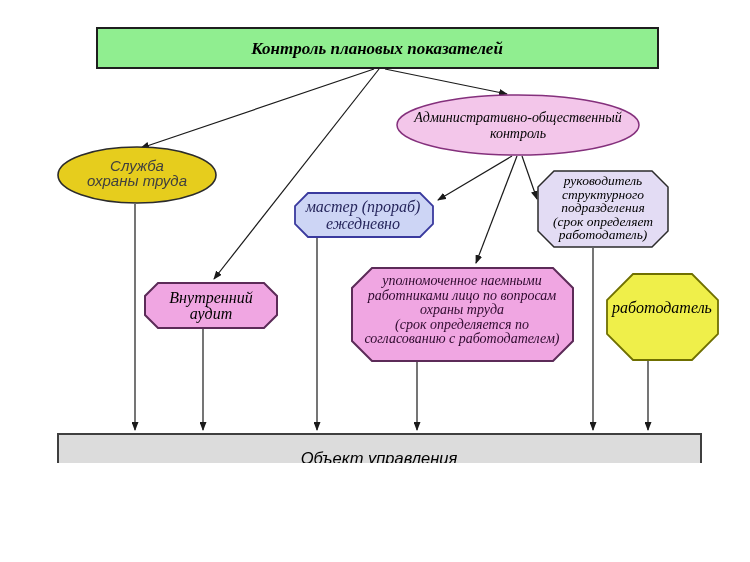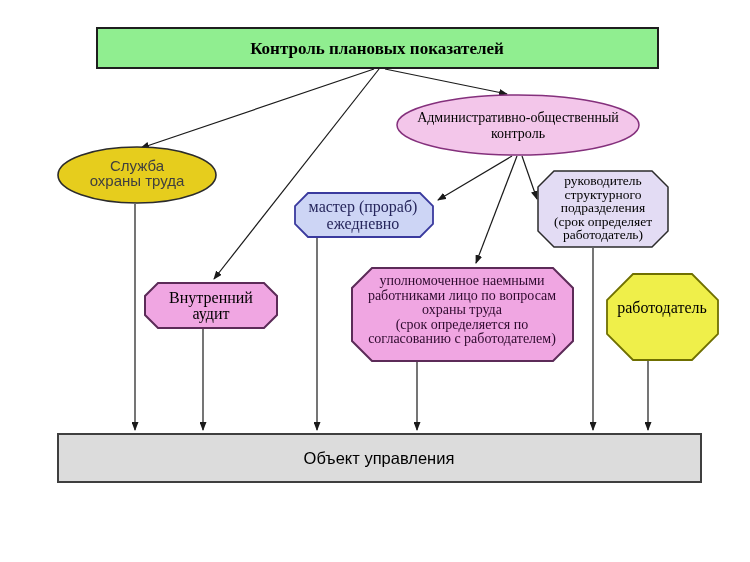--- a/index.html
+++ b/index.html
@@ -1,20 +1,21 @@
 <!DOCTYPE html>
 <html><head>
 <meta charset="utf-8">
 <style>
   html,body{margin:0;padding:0;background:#fff;}
   .canvas{
     position:relative;
-    width:750px;height:562px;
+    width:750px;height:463px;
     background:#ffffff;
     font-family:"Liberation Serif", serif;
+    font-style:italic;
   }
   svg{display:block}
   text{user-select:none}
   .t-serif{font-family:"Liberation Serif", serif;}
   .t-sans{font-family:"Liberation Sans", sans-serif;}
 </style>
 </head>
 <body>
 
 <div class="canvas">

